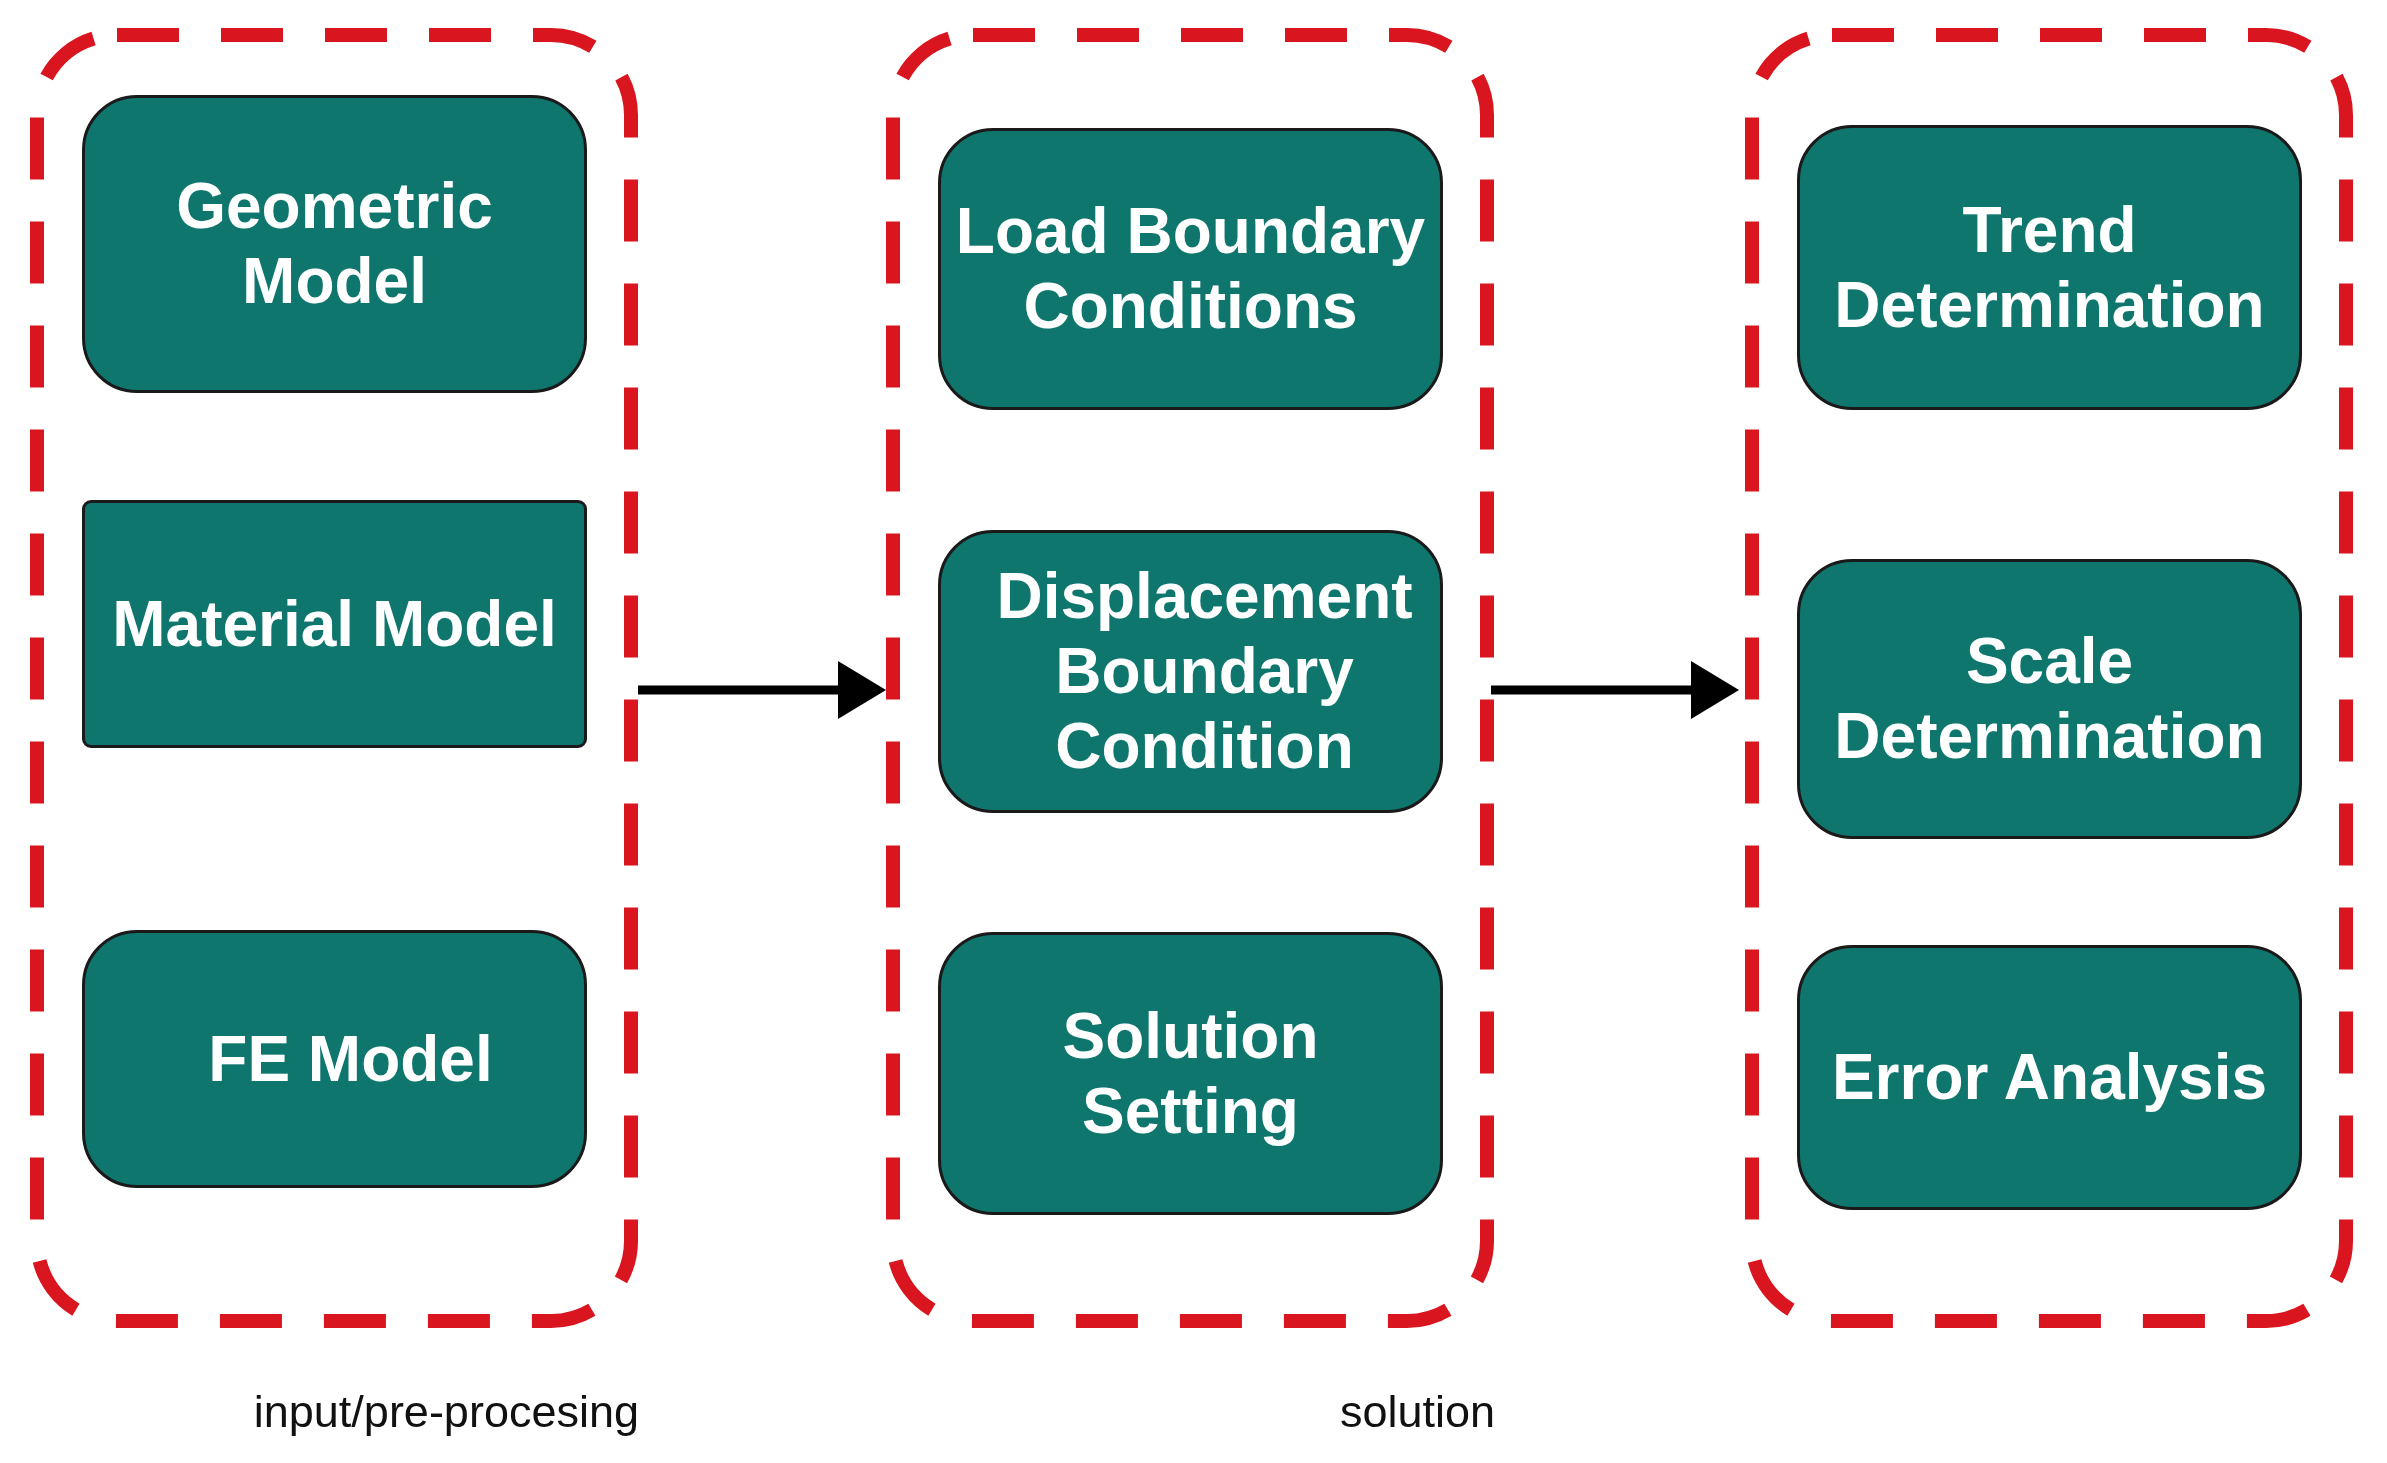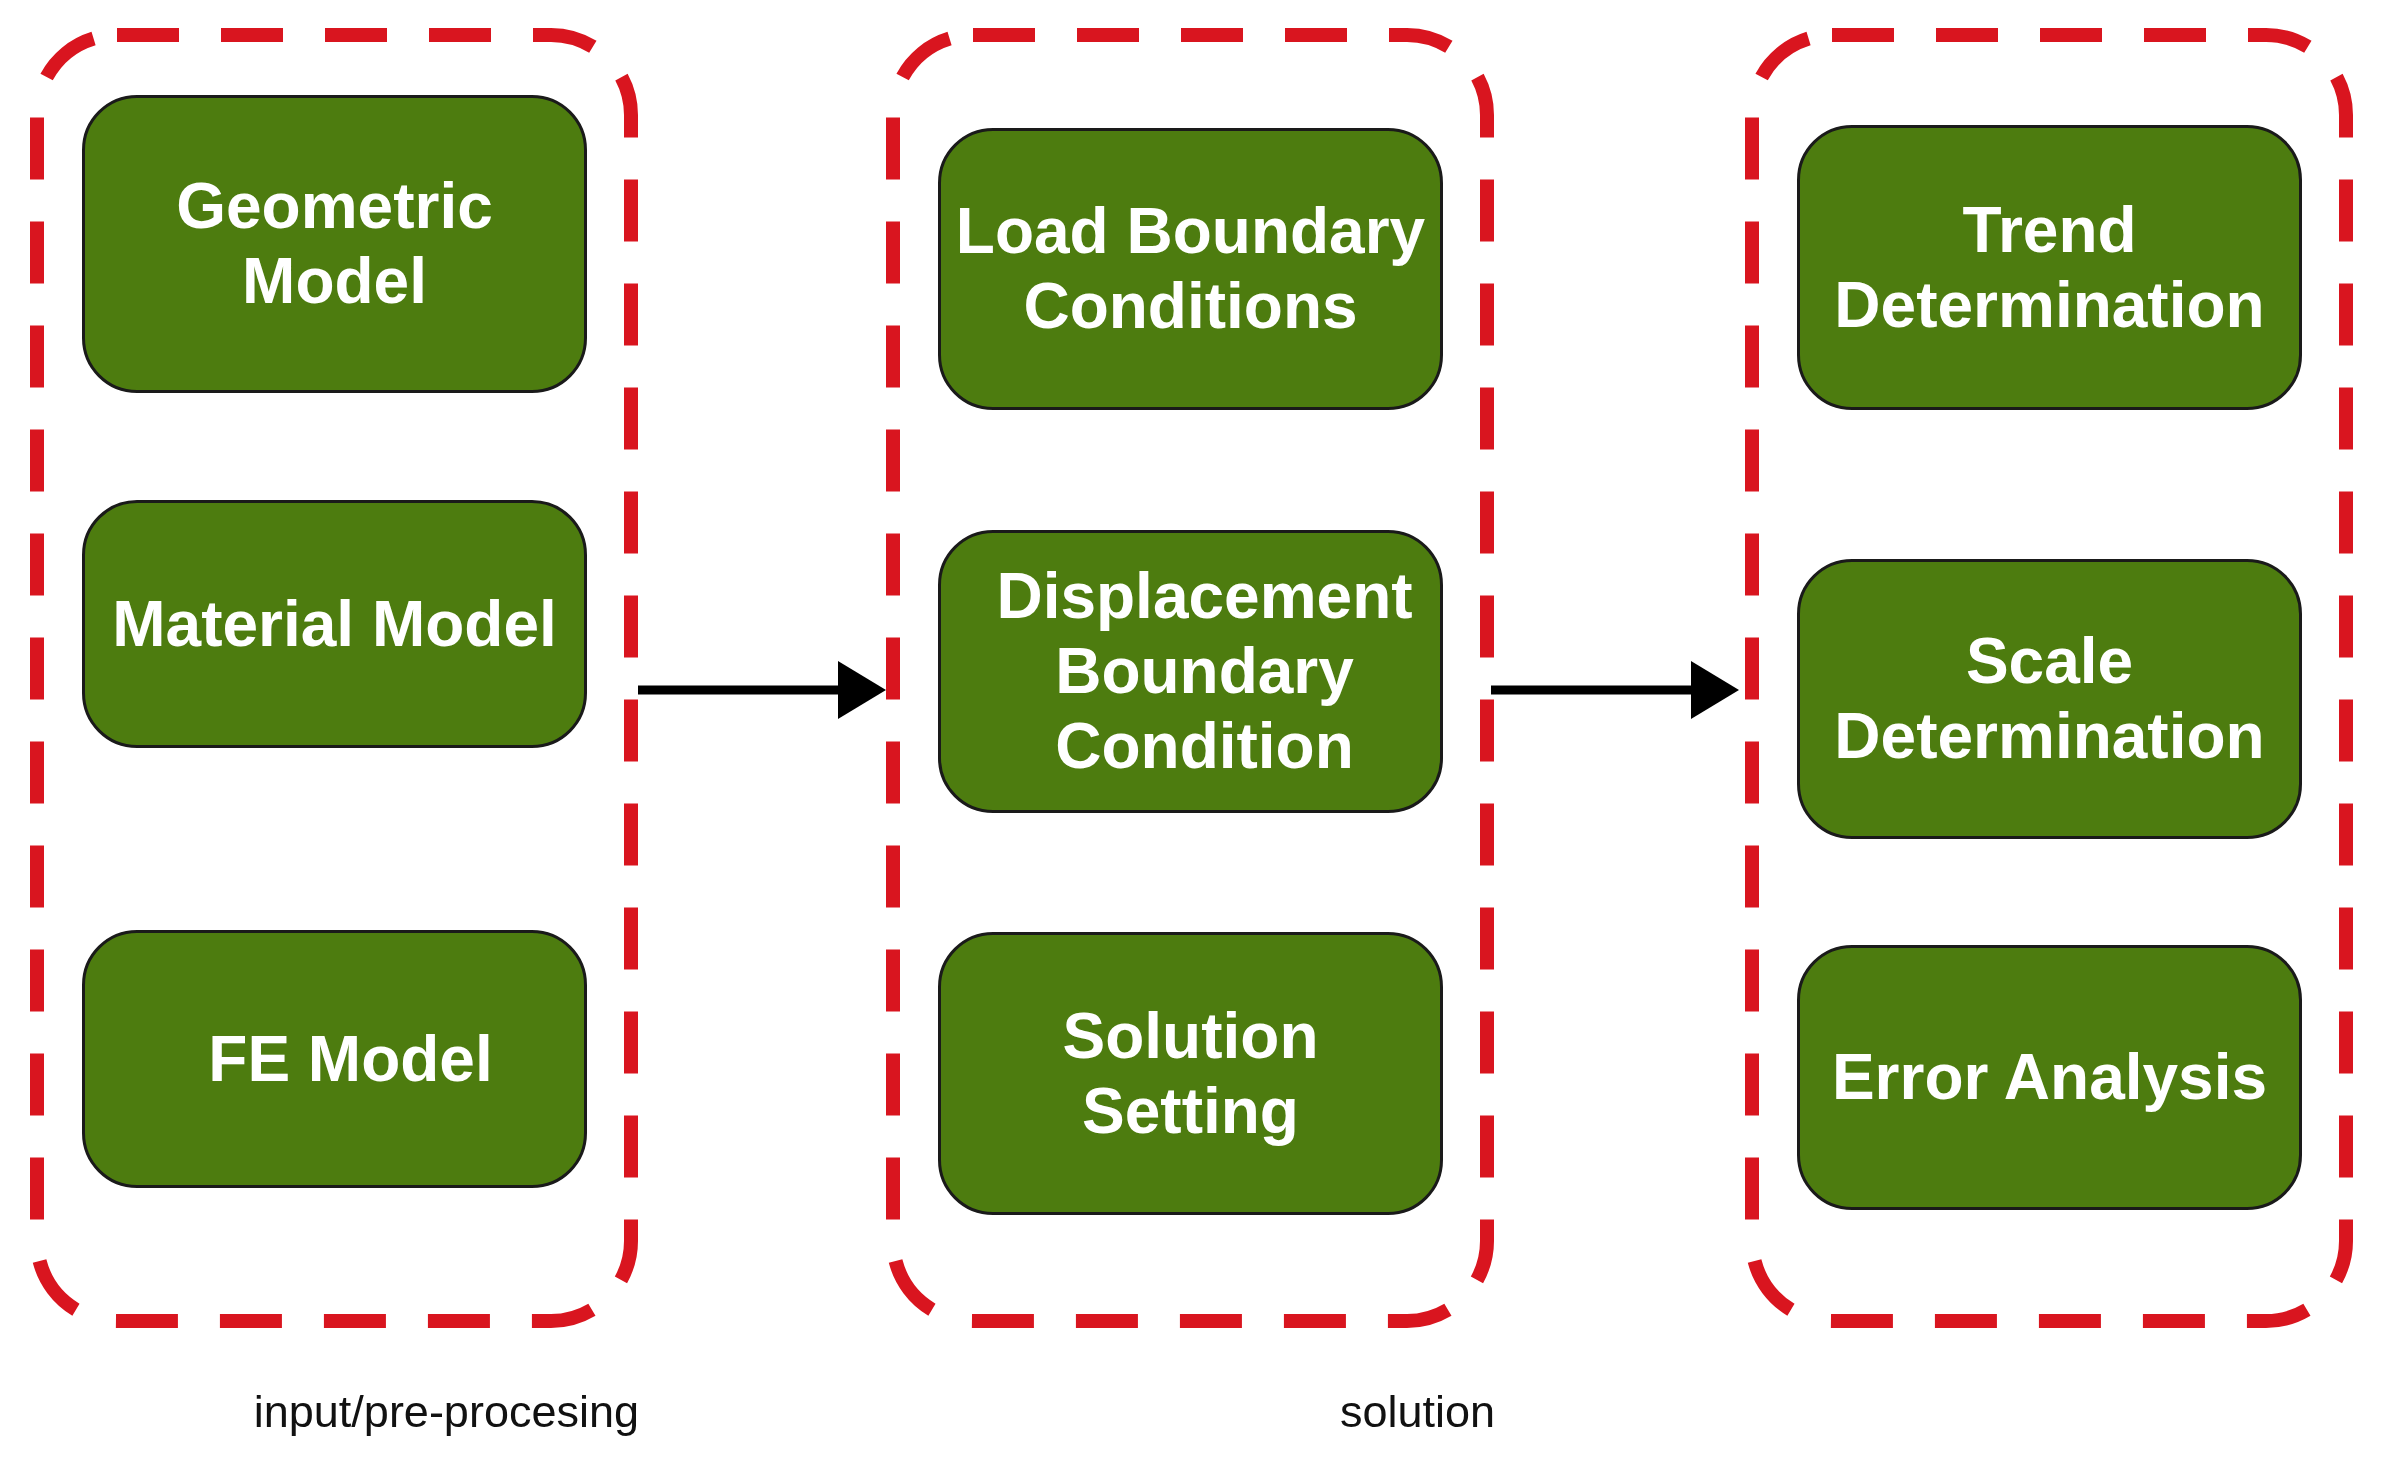--- a/index.html
+++ b/index.html
@@ -29,36 +29,36 @@
     z-index: 1;
   }
   .col-input  { left: 30px;  }
   .col-solution { left: 886px; }
   .col-post { left: 1745px; }
   .node {
     position: absolute;
     left: 52px;
     width: 505px;
     box-sizing: border-box;
-    background: #4d7c0f;
+    background: #0f766e;
     border: 3px solid #1A1A1A;
     border-radius: 55px;
     display: flex;
     align-items: center;
     justify-content: center;
     text-align: center;
     color: #ffffff;
     font-weight: bold;
     font-size: 64px;
     line-height: 1.17;
     white-space: pre-line;
   }
   
   .col-input  .node-1 { top: 67px;  height: 298px; }
-  .col-input  .node-2 { top: 472px; height: 248px; }
+  .col-input  .node-2 { top: 472px; height: 248px; border-radius: 9px; }
   .col-input  .node-3 { top: 902px; height: 258px; padding-left: 32px; }
   .col-solution .node-1 { top: 100px; height: 282px; }
   .col-solution .node-2 { top: 502px; height: 283px; padding-left: 28px; }
   .col-solution .node-3 { top: 904px; height: 283px; }
   .col-post .node-1 { top: 97px;  height: 285px; }
   .col-post .node-2 { top: 500px; height: 280px; margin-top: 31px; }
   .col-post .node-3 { top: 917px; height: 265px; text-align: right; }
   .col-label {
     position: absolute;
     top: 1383px;

